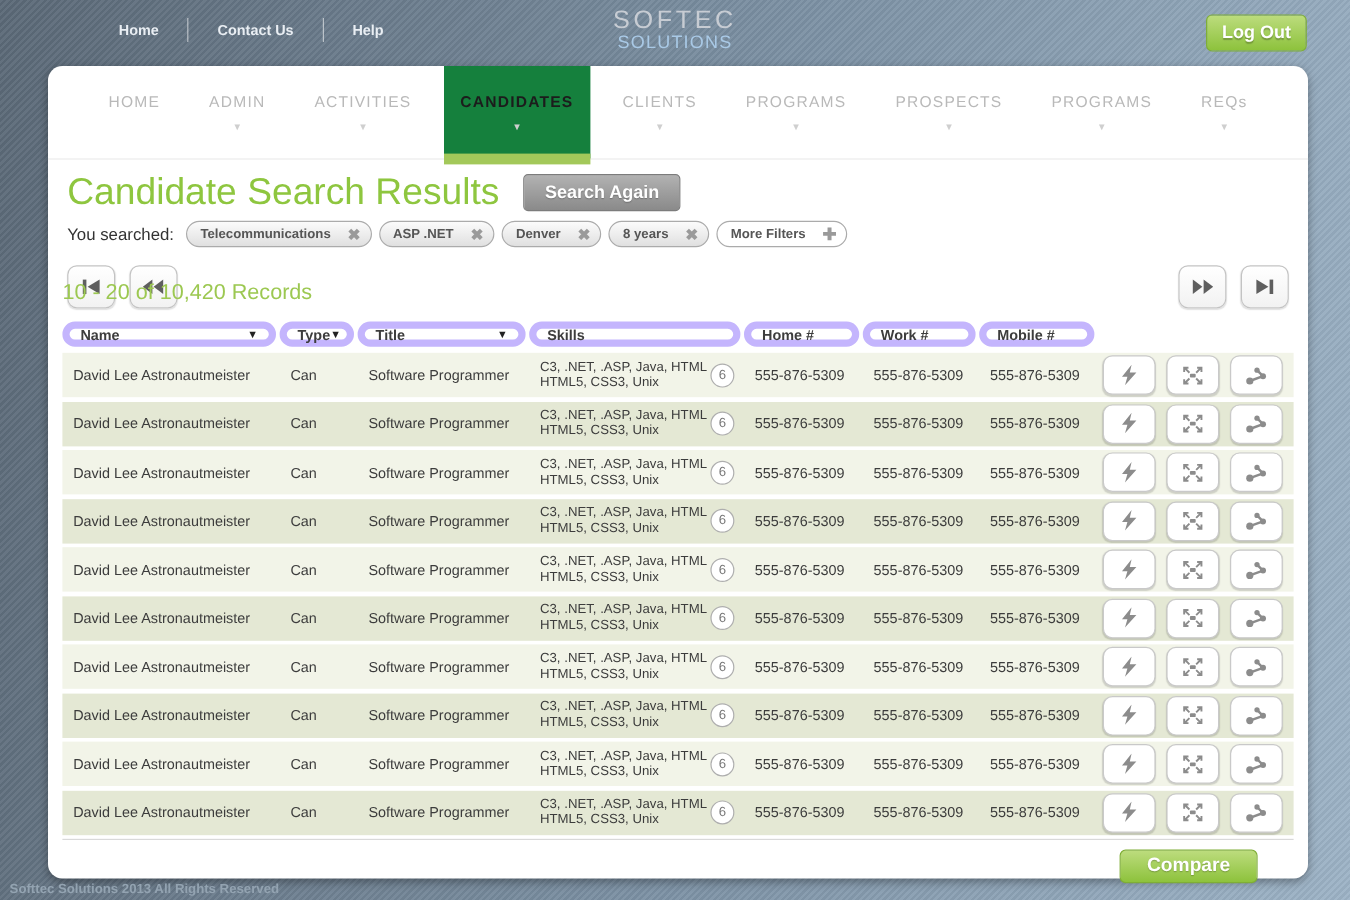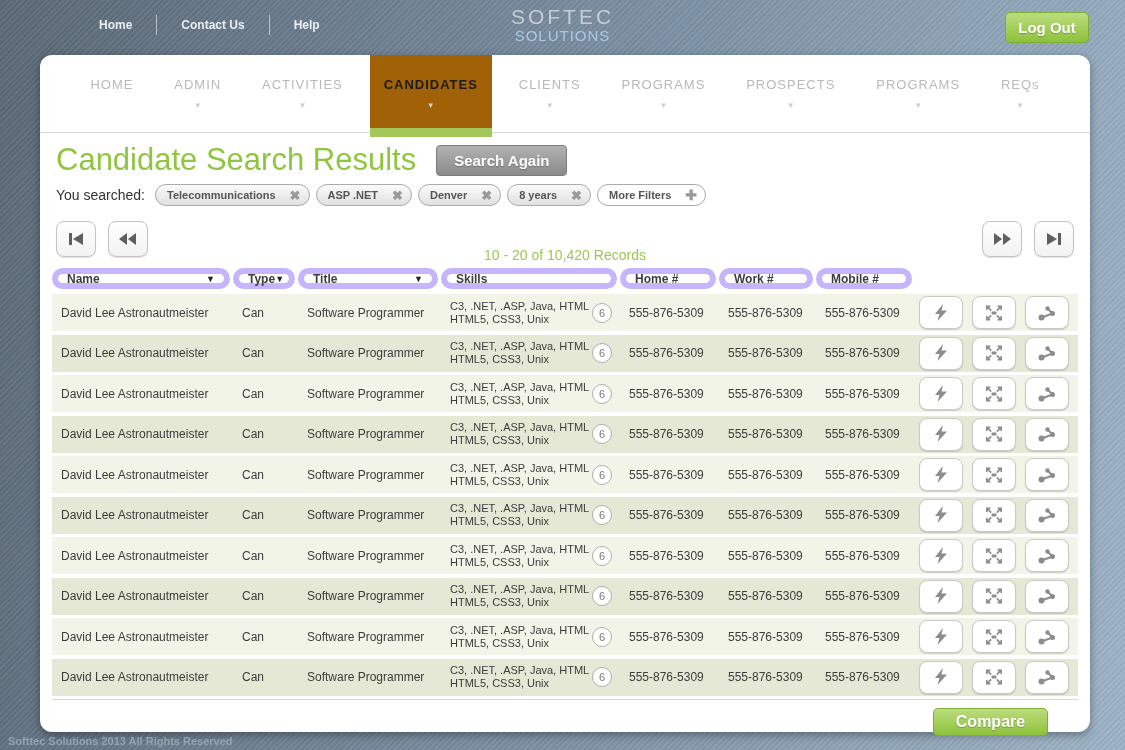--- a/index.html
+++ b/index.html
@@ -34,21 +34,21 @@
     background:#fff; border-radius:12px; box-shadow:0 3px 8px rgba(0,0,0,0.35);
   }
 
   
   .nav { height:78px; display:flex; justify-content:space-around; align-items:stretch;
          padding:0 30px; border-bottom:1px solid #d8d8d8; border-radius:12px 12px 0 0; }
   .nav-item { display:flex; flex-direction:column; align-items:center; justify-content:center;
               position:relative; padding:0 14px; cursor:pointer; }
   .nav-label { font-size:13px; letter-spacing:1px; color:#b9b9b9; }
   .nav-caret { font-size:8px; color:#cfcfcf; margin-top:9px; height:10px; line-height:10px; }
-  .nav-item.active { background:#a16207; }
+  .nav-item.active { background:#15803d; }
   .nav-item.active .nav-label { color:#1c1c1c; font-weight:bold; }
   .nav-item.active::after { content:""; position:absolute; left:0; right:0; bottom:-5px; height:9px; background:#a3c85a; }
 
   
   .content { padding:0 12px; }
   .title-row { display:flex; align-items:center; margin-top:9px; padding-left:4px; }
   .page-title { font-size:31px; color:#8ec63f; }
   .search-again { margin-left:20px; padding:6px 17px; font-size:15px; font-weight:bold; color:#fff;
                   background:linear-gradient(#b2b2b2,#8a8a8a); border:1px solid #7c7c7c; border-radius:4px;
                   text-shadow:0 1px 1px rgba(0,0,0,0.25); cursor:pointer; font-family:"Liberation Sans",sans-serif; }
@@ -62,22 +62,22 @@
   .chip.more { background:#fff; }
   .chip-plus { font-size:14px; color:#9a9a9a; font-weight:bold; line-height:1; }
 
   
   .pag-row { position:relative; height:38px; margin-top:15px; }
   .pag-left { position:absolute; left:4px; top:0; display:flex; gap:12px; }
   .pag-right { position:absolute; right:4px; top:0; display:flex; gap:12px; }
   .pag-btn { width:40px; height:36px; background:linear-gradient(#ffffff,#f2f2f2); border:1px solid #c3c3c3;
              border-radius:8px; display:flex; align-items:center; justify-content:center; cursor:pointer;
              box-shadow:0 1px 1px rgba(0,0,0,0.12); }
-  .records { position:absolute; left:0; right:0; top:16px; text-align:center; line-height:36px;
-             font-size:14px; color:#9cc851; }
+  .records { position:absolute; left:0; right:0; top:4px; text-align:left; line-height:36px;
+             font-size:18px; color:#9cc851; }
 
   
   .thead { display:flex; gap:3px; margin-top:9px; }
   .hpill { height:21px; background:#fff; border:6px solid #c4b5fd; border-radius:11px;
            display:flex; align-items:center; justify-content:space-between; padding:0 9px;
            font-size:12px; font-weight:bold; color:#3d3d3d; cursor:pointer; }
   .hcaret { font-size:9px; color:#222; }
   .col-name{width:178px;} .col-type{width:62px;} .col-title{width:140px;} .col-skills{width:176px;}
   .col-home{width:96px;} .col-work{width:94px;} .col-mobile{width:96px;} .col-view{flex:1;}
   .tbody { margin-top:5px;border-radius:10px; }

